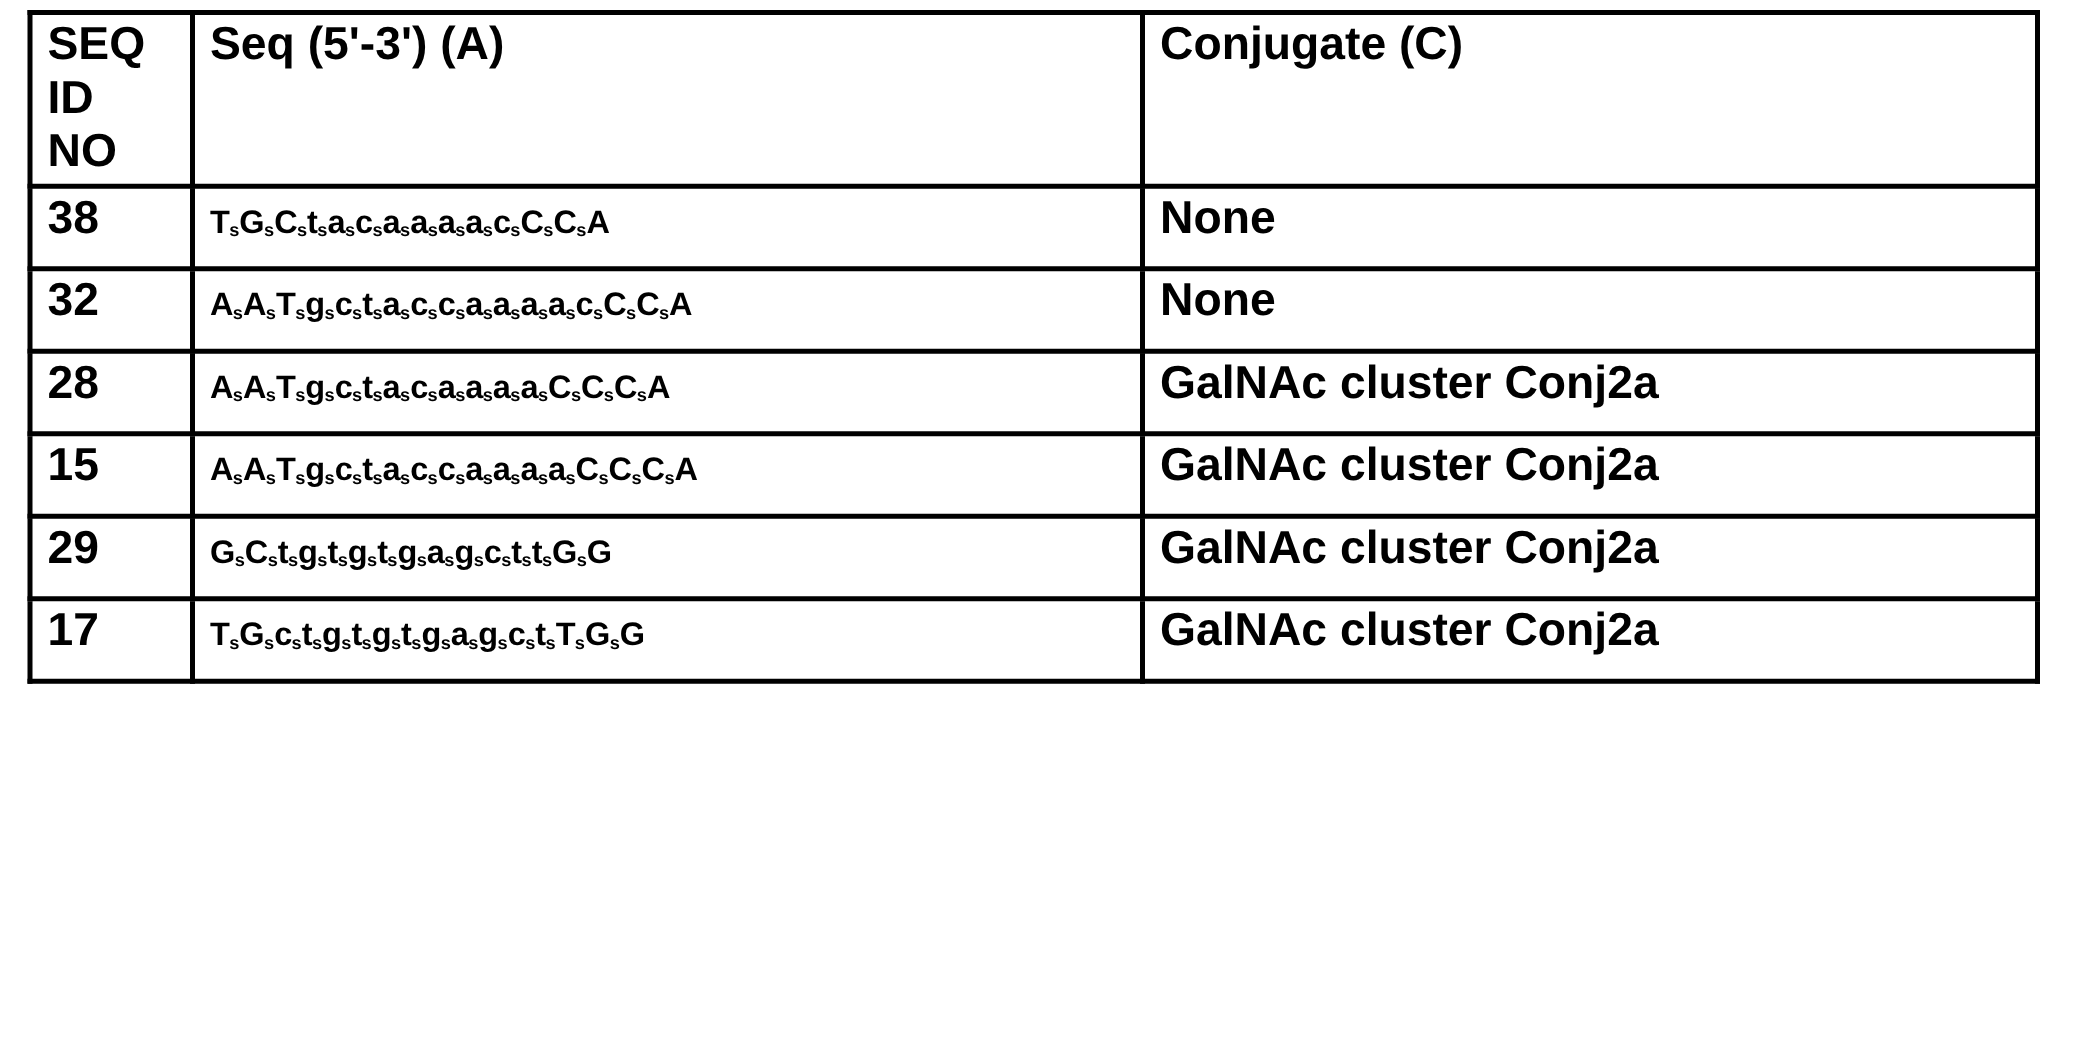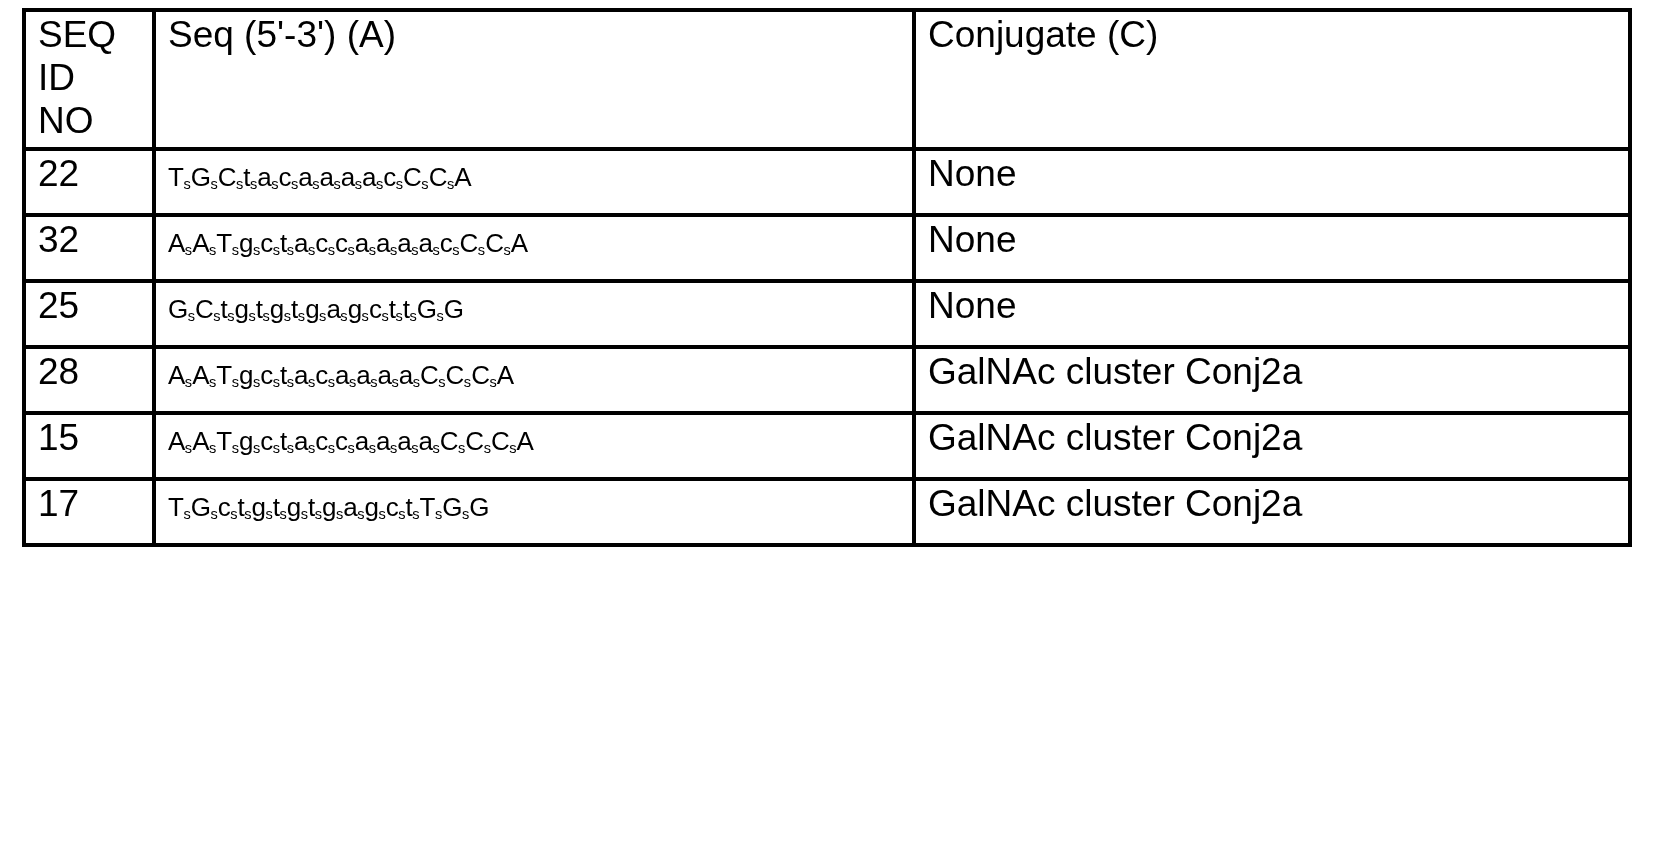--- a/index.html
+++ b/index.html
@@ -27,21 +27,21 @@
     margin-top: 8px;
     width: 1610px;
     border: 4px solid #000;
   }
   table.seq-table td, table.seq-table th {
     border: 4px solid #000;
     border-collapse: collapse;
     padding: 2px 10px 4px 12px;
     vertical-align: top;
     text-align: left;
-    font-weight: normal;
+    font-weight: bold;
     font-size: 37px;
     line-height: 1.16;
     letter-spacing: 0px;
   }
   col.c-id    { width: 130px; }
   col.c-seq   { width: 760px; }
   col.c-conj  { width: 716px; }
 
   .hdr-id {
     font-size: 37px;
@@ -92,44 +92,44 @@
           <div>SEQ</div>
           <div>ID</div>
           <div>NO</div>
         </th>
         <th class="hdr-cell">Seq (5'-3') (A)</th>
         <th class="hdr-cell">Conjugate (C)</th>
       </tr>
     </thead>
     <tbody>
         <tr>
-          <td class="row-cell id-cell">22</td>
+          <td class="row-cell id-cell">38</td>
           <td class="row-cell"><span class="seq-text">T<sub>s</sub>G<sub>s</sub>C<sub>s</sub>t<sub>s</sub>a<sub>s</sub>c<sub>s</sub>a<sub>s</sub>a<sub>s</sub>a<sub>s</sub>a<sub>s</sub>c<sub>s</sub>C<sub>s</sub>C<sub>s</sub>A</span></td>
           <td class="row-cell conj-cell">None</td>
         </tr>
         <tr>
           <td class="row-cell id-cell">32</td>
           <td class="row-cell"><span class="seq-text">A<sub>s</sub>A<sub>s</sub>T<sub>s</sub>g<sub>s</sub>c<sub>s</sub>t<sub>s</sub>a<sub>s</sub>c<sub>s</sub>c<sub>s</sub>a<sub>s</sub>a<sub>s</sub>a<sub>s</sub>a<sub>s</sub>c<sub>s</sub>C<sub>s</sub>C<sub>s</sub>A</span></td>
-          <td class="row-cell conj-cell">None</td>
-        </tr>
-        <tr>
-          <td class="row-cell id-cell">25</td>
-          <td class="row-cell"><span class="seq-text">G<sub>s</sub>C<sub>s</sub>t<sub>s</sub>g<sub>s</sub>t<sub>s</sub>g<sub>s</sub>t<sub>s</sub>g<sub>s</sub>a<sub>s</sub>g<sub>s</sub>c<sub>s</sub>t<sub>s</sub>t<sub>s</sub>G<sub>s</sub>G</span></td>
           <td class="row-cell conj-cell">None</td>
         </tr>
         <tr>
           <td class="row-cell id-cell">28</td>
           <td class="row-cell"><span class="seq-text">A<sub>s</sub>A<sub>s</sub>T<sub>s</sub>g<sub>s</sub>c<sub>s</sub>t<sub>s</sub>a<sub>s</sub>c<sub>s</sub>a<sub>s</sub>a<sub>s</sub>a<sub>s</sub>a<sub>s</sub>C<sub>s</sub>C<sub>s</sub>C<sub>s</sub>A</span></td>
           <td class="row-cell conj-cell">GalNAc cluster Conj2a</td>
         </tr>
         <tr>
           <td class="row-cell id-cell">15</td>
           <td class="row-cell"><span class="seq-text">A<sub>s</sub>A<sub>s</sub>T<sub>s</sub>g<sub>s</sub>c<sub>s</sub>t<sub>s</sub>a<sub>s</sub>c<sub>s</sub>c<sub>s</sub>a<sub>s</sub>a<sub>s</sub>a<sub>s</sub>a<sub>s</sub>C<sub>s</sub>C<sub>s</sub>C<sub>s</sub>A</span></td>
           <td class="row-cell conj-cell">GalNAc cluster Conj2a</td>
         </tr>
+        <tr class="tall-row">
+          <td class="row-cell id-cell">29</td>
+          <td class="row-cell"><span class="seq-text">G<sub>s</sub>C<sub>s</sub>t<sub>s</sub>g<sub>s</sub>t<sub>s</sub>g<sub>s</sub>t<sub>s</sub>g<sub>s</sub>a<sub>s</sub>g<sub>s</sub>c<sub>s</sub>t<sub>s</sub>t<sub>s</sub>G<sub>s</sub>G</span></td>
+          <td class="row-cell conj-cell">GalNAc cluster Conj2a</td>
+        </tr>
         <tr>
           <td class="row-cell id-cell">17</td>
           <td class="row-cell"><span class="seq-text">T<sub>s</sub>G<sub>s</sub>c<sub>s</sub>t<sub>s</sub>g<sub>s</sub>t<sub>s</sub>g<sub>s</sub>t<sub>s</sub>g<sub>s</sub>a<sub>s</sub>g<sub>s</sub>c<sub>s</sub>t<sub>s</sub>T<sub>s</sub>G<sub>s</sub>G</span></td>
           <td class="row-cell conj-cell">GalNAc cluster Conj2a</td>
         </tr>
       </tbody>
   </table>
 </div>
 
 </body></html>

